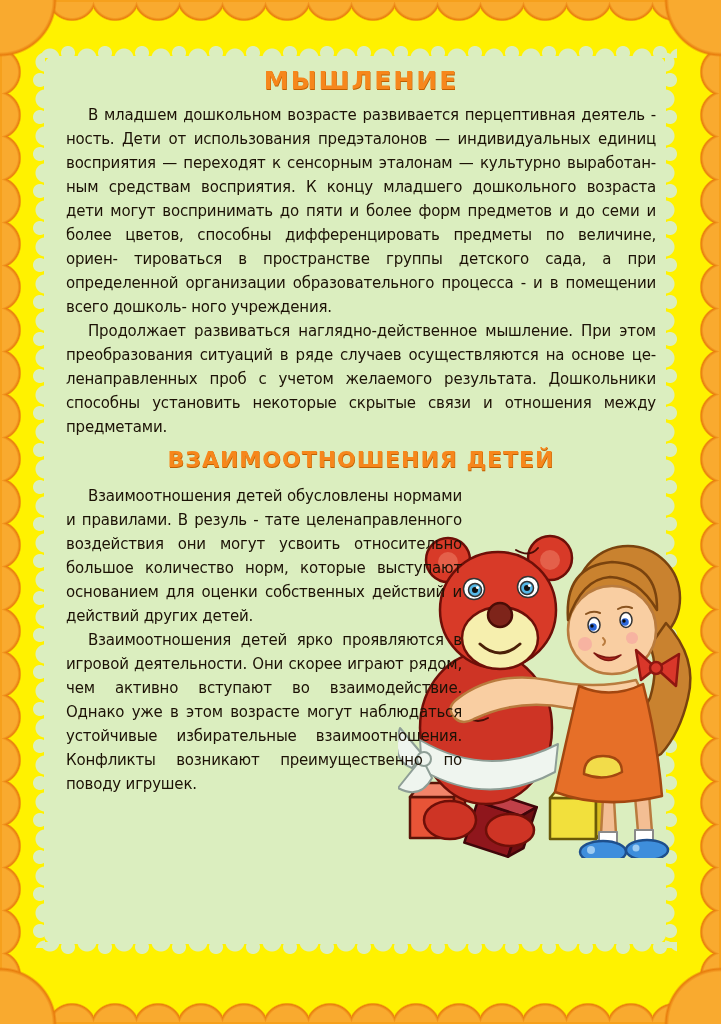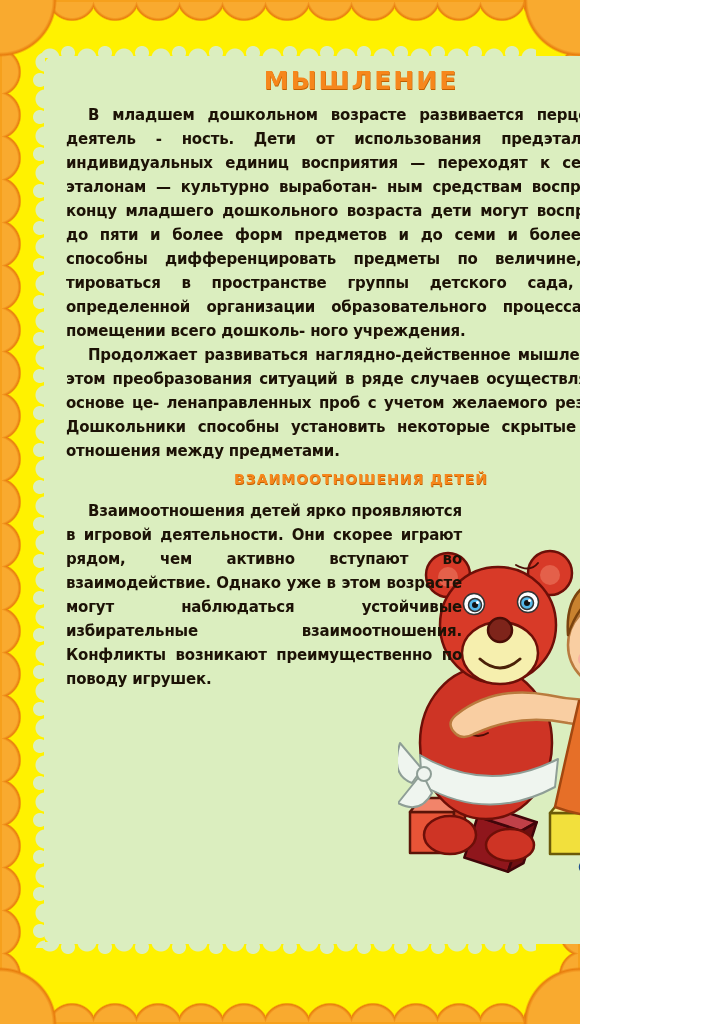--- a/index.html
+++ b/index.html
@@ -1,17 +1,17 @@
 <!DOCTYPE html>
 <html><head>
 <meta charset="utf-8">
 <style>
   html,body{margin:0;padding:0;}
   body{width:724px;height:1024px;overflow:hidden;font-family:"DejaVu Sans",sans-serif;}
-  .page{position:relative;width:580px;height:1024px;background:#F6A01C;overflow:hidden;}
+  .page{position:relative;width:721px;height:1024px;background:#F6A01C;overflow:hidden;}
 
   
   .yellow{position:absolute;left:8px;right:8px;top:5px;bottom:5px;background:#FFF200;border-radius:12px;}
 
   
   .edge{position:absolute;pointer-events:none;}
   .e-top{left:8px;right:8px;top:2px;height:26px;
     background-image:radial-gradient(circle at 21px -6px,#F9AA2F 21.5px,#E87D0D 24px,rgba(0,0,0,0) 25.5px);
     background-size:43px 26px;background-repeat:repeat-x;}
   .e-bottom{left:8px;right:8px;bottom:2px;height:26px;
@@ -51,22 +51,22 @@
     background-image:
       radial-gradient(circle at 0px 10px,#DBEEBF 9px,rgba(0,0,0,0) 10px),
       radial-gradient(circle at 5px 28px,#DBEEBF 6.5px,rgba(0,0,0,0) 7.5px);
     background-size:18px 37px;background-repeat:repeat-y;}
 
   
   .content{position:absolute;left:66px;top:66px;width:590px;color:#1C1206;}
   .h-orange{font-weight:bold;text-align:center;color:#F6871C;
     text-shadow:0.5px 0.5px 0 #C05F00;margin:0;}
   .title1{font-size:25px;letter-spacing:2px;margin-bottom:8px;}
-  .title2{font-size:14px;letter-spacing:1px;margin:8px 0 12px;}
-  .content p{margin:0;font-size:15px;line-height:24px;font-weight:bold;
+  .title2{font-size:22px;letter-spacing:1px;margin:8px 0 12px;}
+  .content p{margin:0;font-size:15px;line-height:24px;font-weight:normal;
     text-align:justify;text-indent:22px;letter-spacing:-0.2px;}
   
   .illu{float:right;width:236px;height:298px;margin:44px -52px 0 10px;}
   .illu svg{display:block;width:310px;height:330px;margin-left:-74px;}
 </style>
 </head>
 <body>
 
 <div class="page">
 
@@ -183,15 +183,16 @@
             <path d="M237 302 h 18 v 13 q -9 5 -18 1 Z" fill="#FFFFFF" stroke="#8A8A8A" stroke-width="2"></path>
             <ellipse cx="205" cy="324" rx="23" ry="11" fill="#3E8EDC" stroke="#1E4F8C" stroke-width="2.5"></ellipse>
             <ellipse cx="249" cy="322" rx="21" ry="10" fill="#3E8EDC" stroke="#1E4F8C" stroke-width="2.5"></ellipse>
             <circle cx="193" cy="322" r="4" fill="#9CCBF2" stroke="none"></circle>
             <circle cx="238" cy="320" r="3.5" fill="#9CCBF2" stroke="none"></circle>
           </g>
         </g>
       </svg>
     </div>
 
+    <p>Взаимоотношения детей обусловлены нормами и правилами. В резуль - тате целенаправленного воздействия они могут усвоить относительно большое количество норм, которые выступают основанием для оценки собственных действий и действий других детей.</p>
     <p>Взаимоотношения детей ярко проявляются в игровой деятельности. Они скорее играют рядом, чем активно вступают во взаимодействие. Однако уже в этом возрасте могут наблюдаться устойчивые избирательные взаимоотношения. Конфликты возникают преимущественно по поводу игрушек.</p>
   </div>
 </div>
 
 </body></html>

